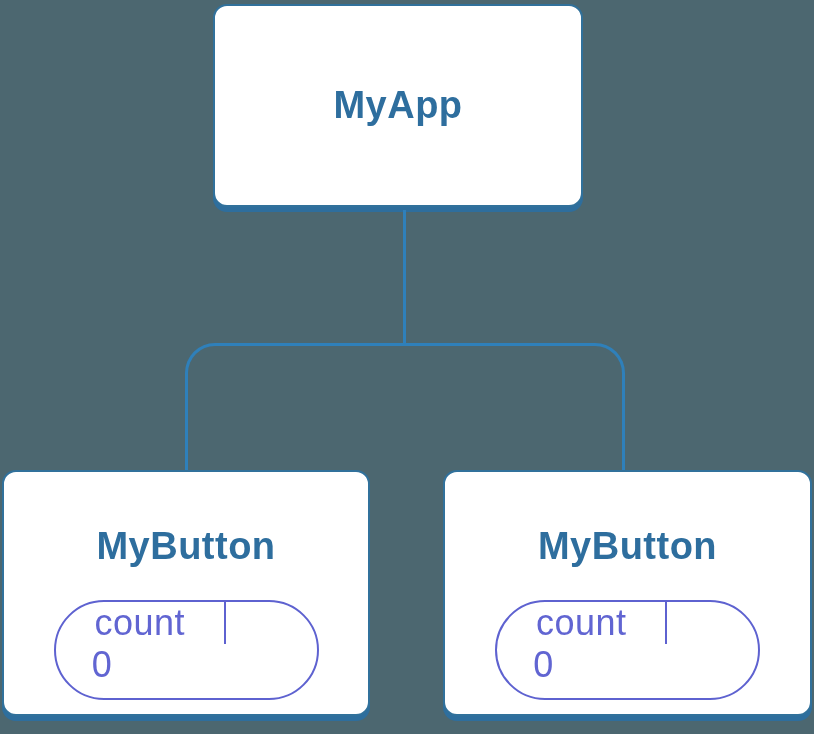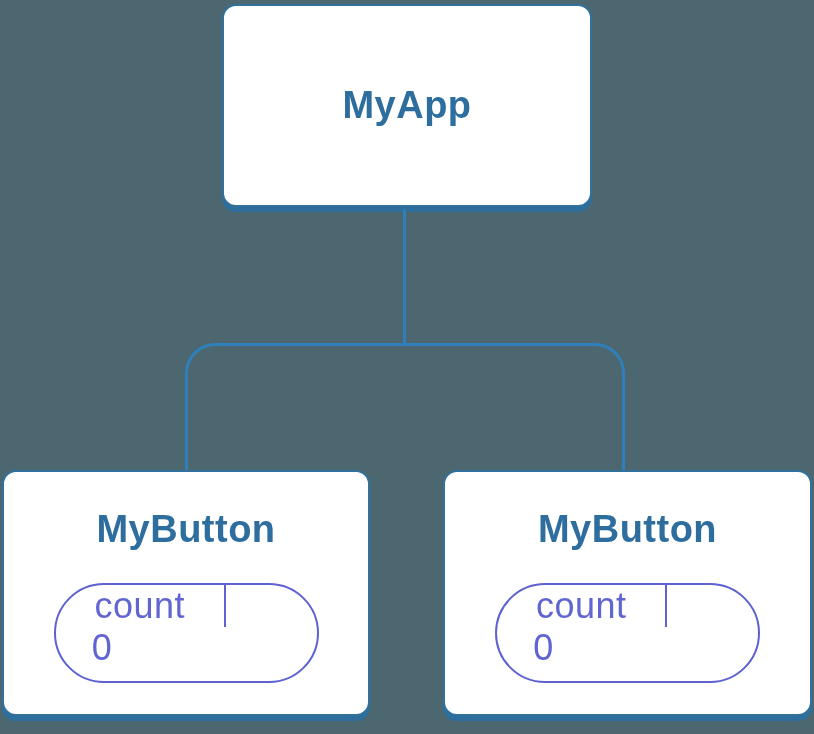--- a/index.html
+++ b/index.html
@@ -17,33 +17,33 @@
   
   .node {
     position: absolute;
     background: #ffffff;
     border: 2px solid #31719B;
     border-radius: 14px;
     box-shadow: 0 5px 0 #2E6E9D;
     box-sizing: border-box;
   }
   .node-root {
-    left: 222px; top: 4px;
+    left: 213px; top: 4px;
     width: 370px; height: 203px;
     display: flex;
     align-items: center;
     justify-content: center;
   }
   .node-child {
     top: 470px;
     width: 368px; height: 246px;
     display: flex;
     flex-direction: column;
     align-items: center;
-    padding-top: 36px;
+    padding-top: 53px;
   }
   .node-child.left  { left: 2px; }
   .node-child.right { left: 443px; width: 369px; }
   .node-title {
     color: #2E6E9E;
     font-size: 38px;
     font-weight: 600;
     letter-spacing: 0.5px;
     line-height: 1.15;
   }

